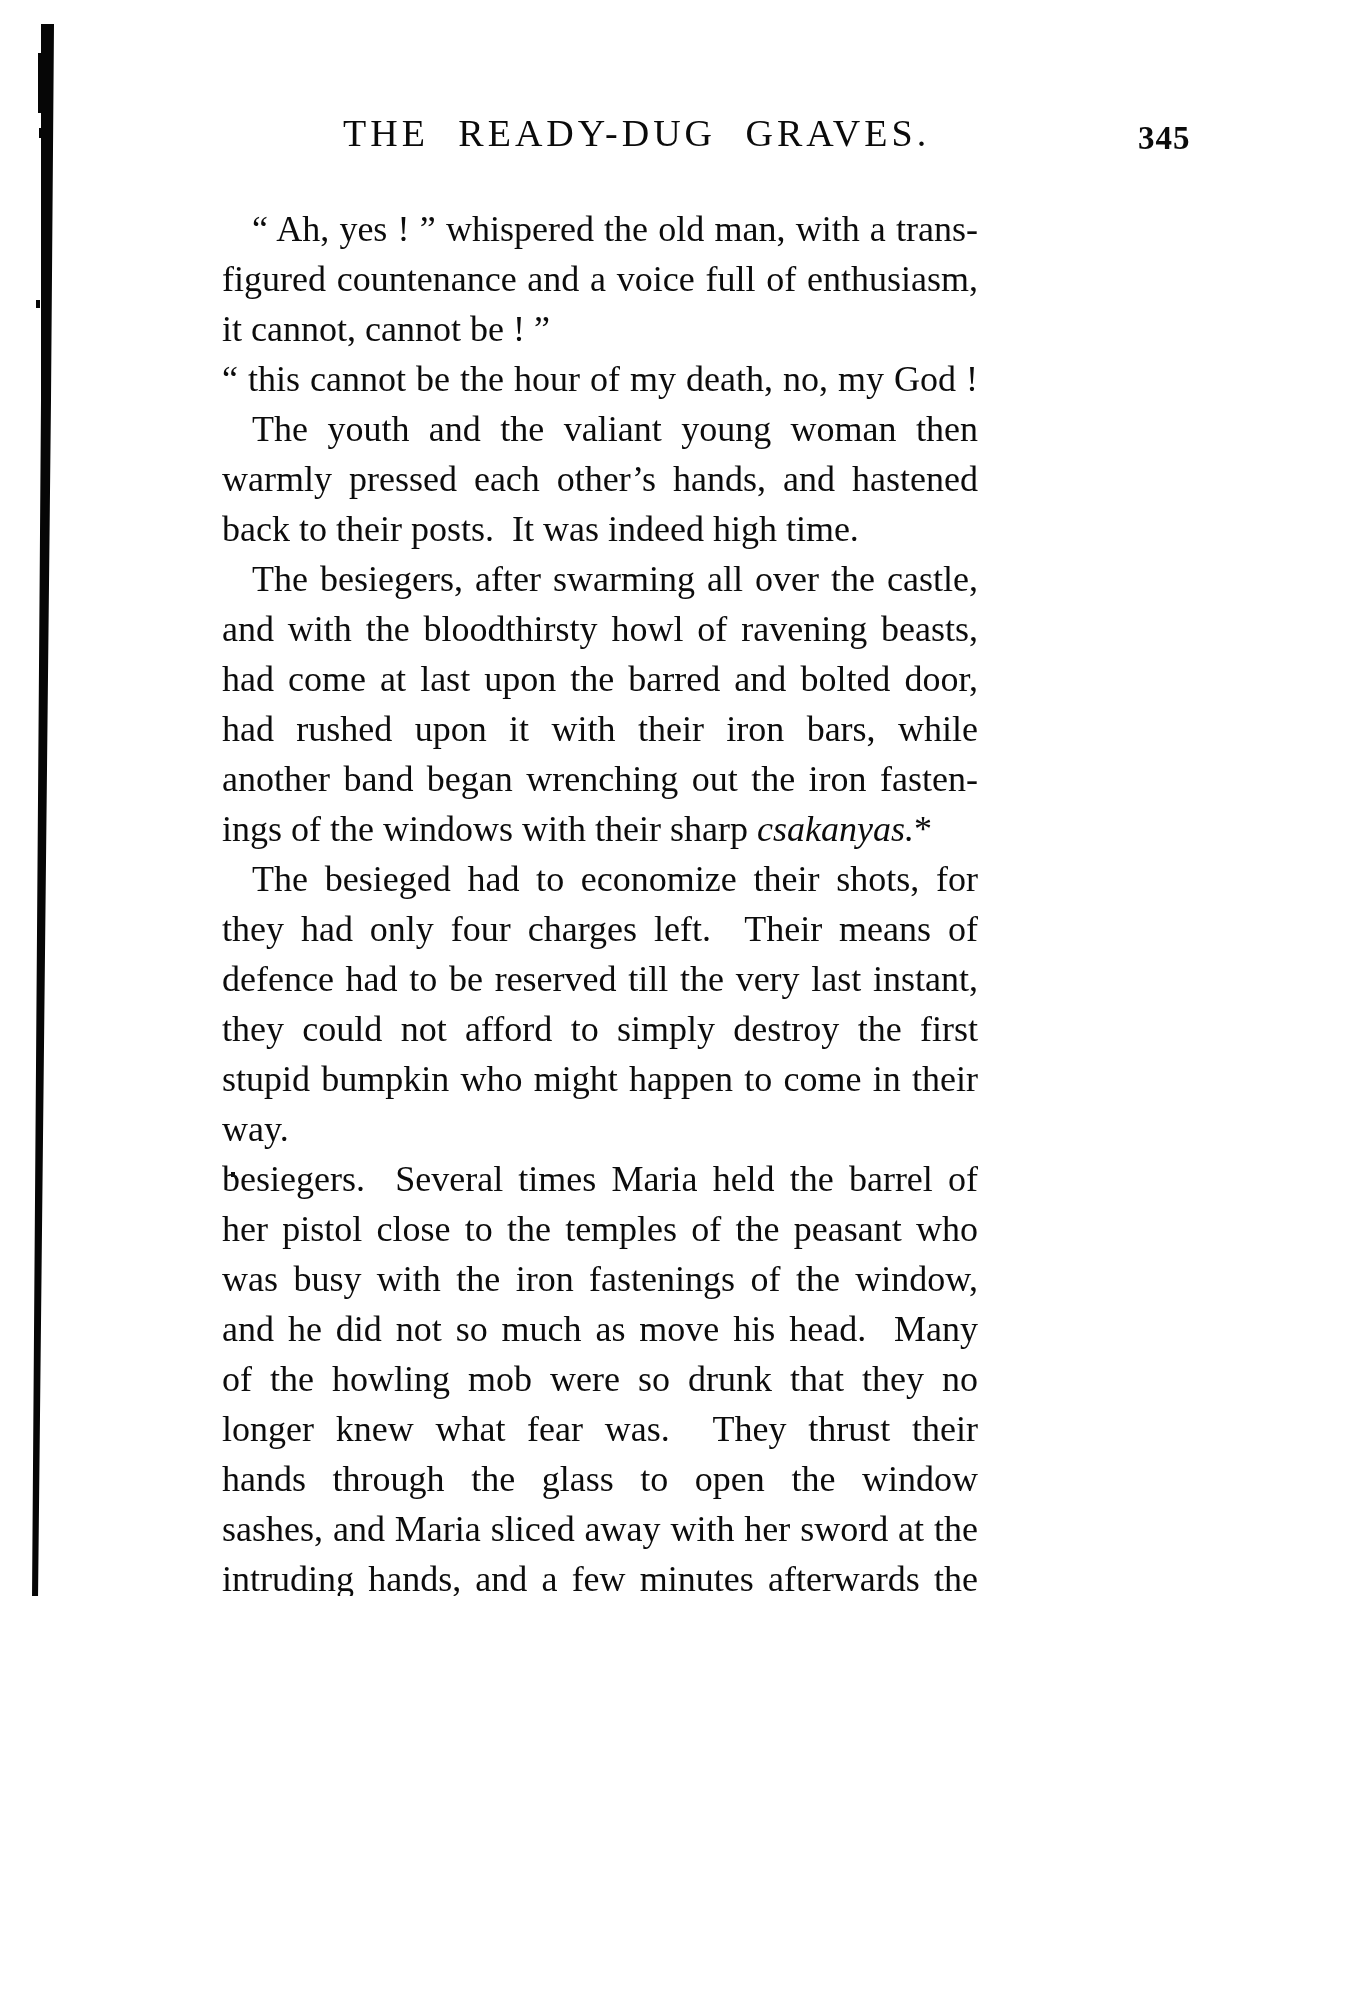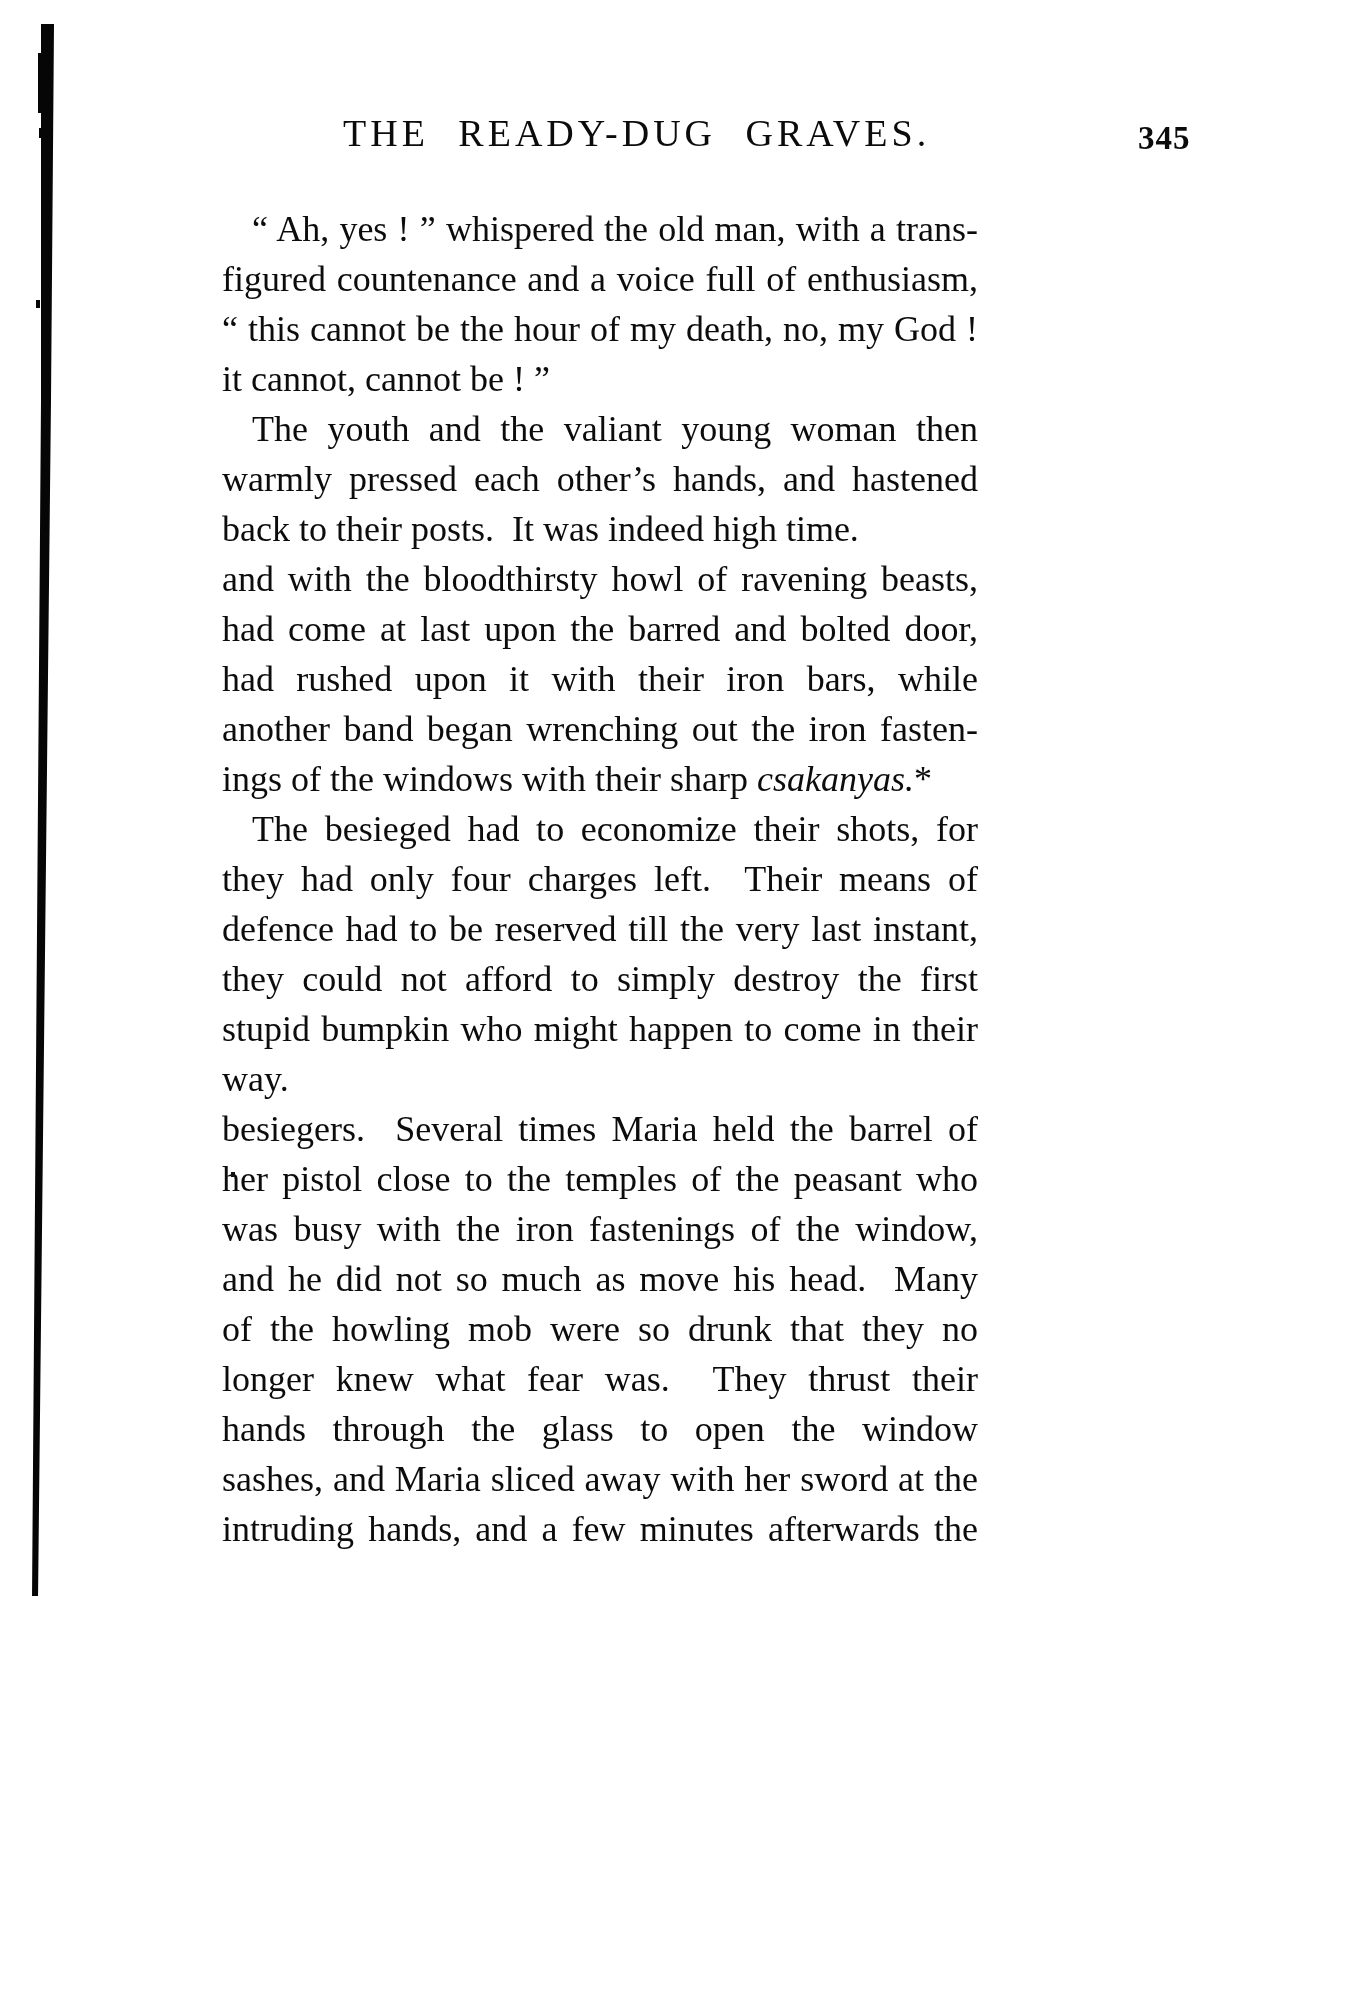--- a/index.html
+++ b/index.html
@@ -102,27 +102,28 @@
     <rect x="35" y="1660" width="4" height="40" fill="#060606"></rect>
   </svg>
 
   <div class="header-title">THE READY-DUG GRAVES.</div>
   <div class="page-number">345</div>
 
   <div class="body-text">
 
     <div class="line indent">“ Ah, yes ! ” whispered the old man, with a trans-</div>
     <div class="line">figured countenance and a voice full of enthusiasm,</div>
+    <div class="line last">it cannot, cannot be ! ”</div>
     <div class="line">“ this cannot be the hour of my death, no, my God !</div>
-    <div class="line last">it cannot, cannot be ! ”</div>
 
     <div class="line indent">The youth and the valiant young woman then</div>
     <div class="line">warmly pressed each other’s hands, and hastened</div>
     <div class="line last">back to their posts.&nbsp; It was indeed high time.</div>
 
+    <div class="line indent">The besiegers, after swarming all over the castle,</div>
     <div class="line">and with the bloodthirsty howl of ravening beasts,</div>
     <div class="line">had come at last upon the barred and bolted door,</div>
     <div class="line">had rushed upon it with their iron bars, while</div>
     <div class="line">another band began wrenching out the iron fasten-</div>
     <div class="line last">
       <span>ings of the windows with their sharp </span><i>csakanyas.</i><span>*</span>
     </div>
 
     <div class="line indent">The besieged had to economize their shots, for</div>
     <div class="line">they had only four charges left.&nbsp; Their means of</div>

